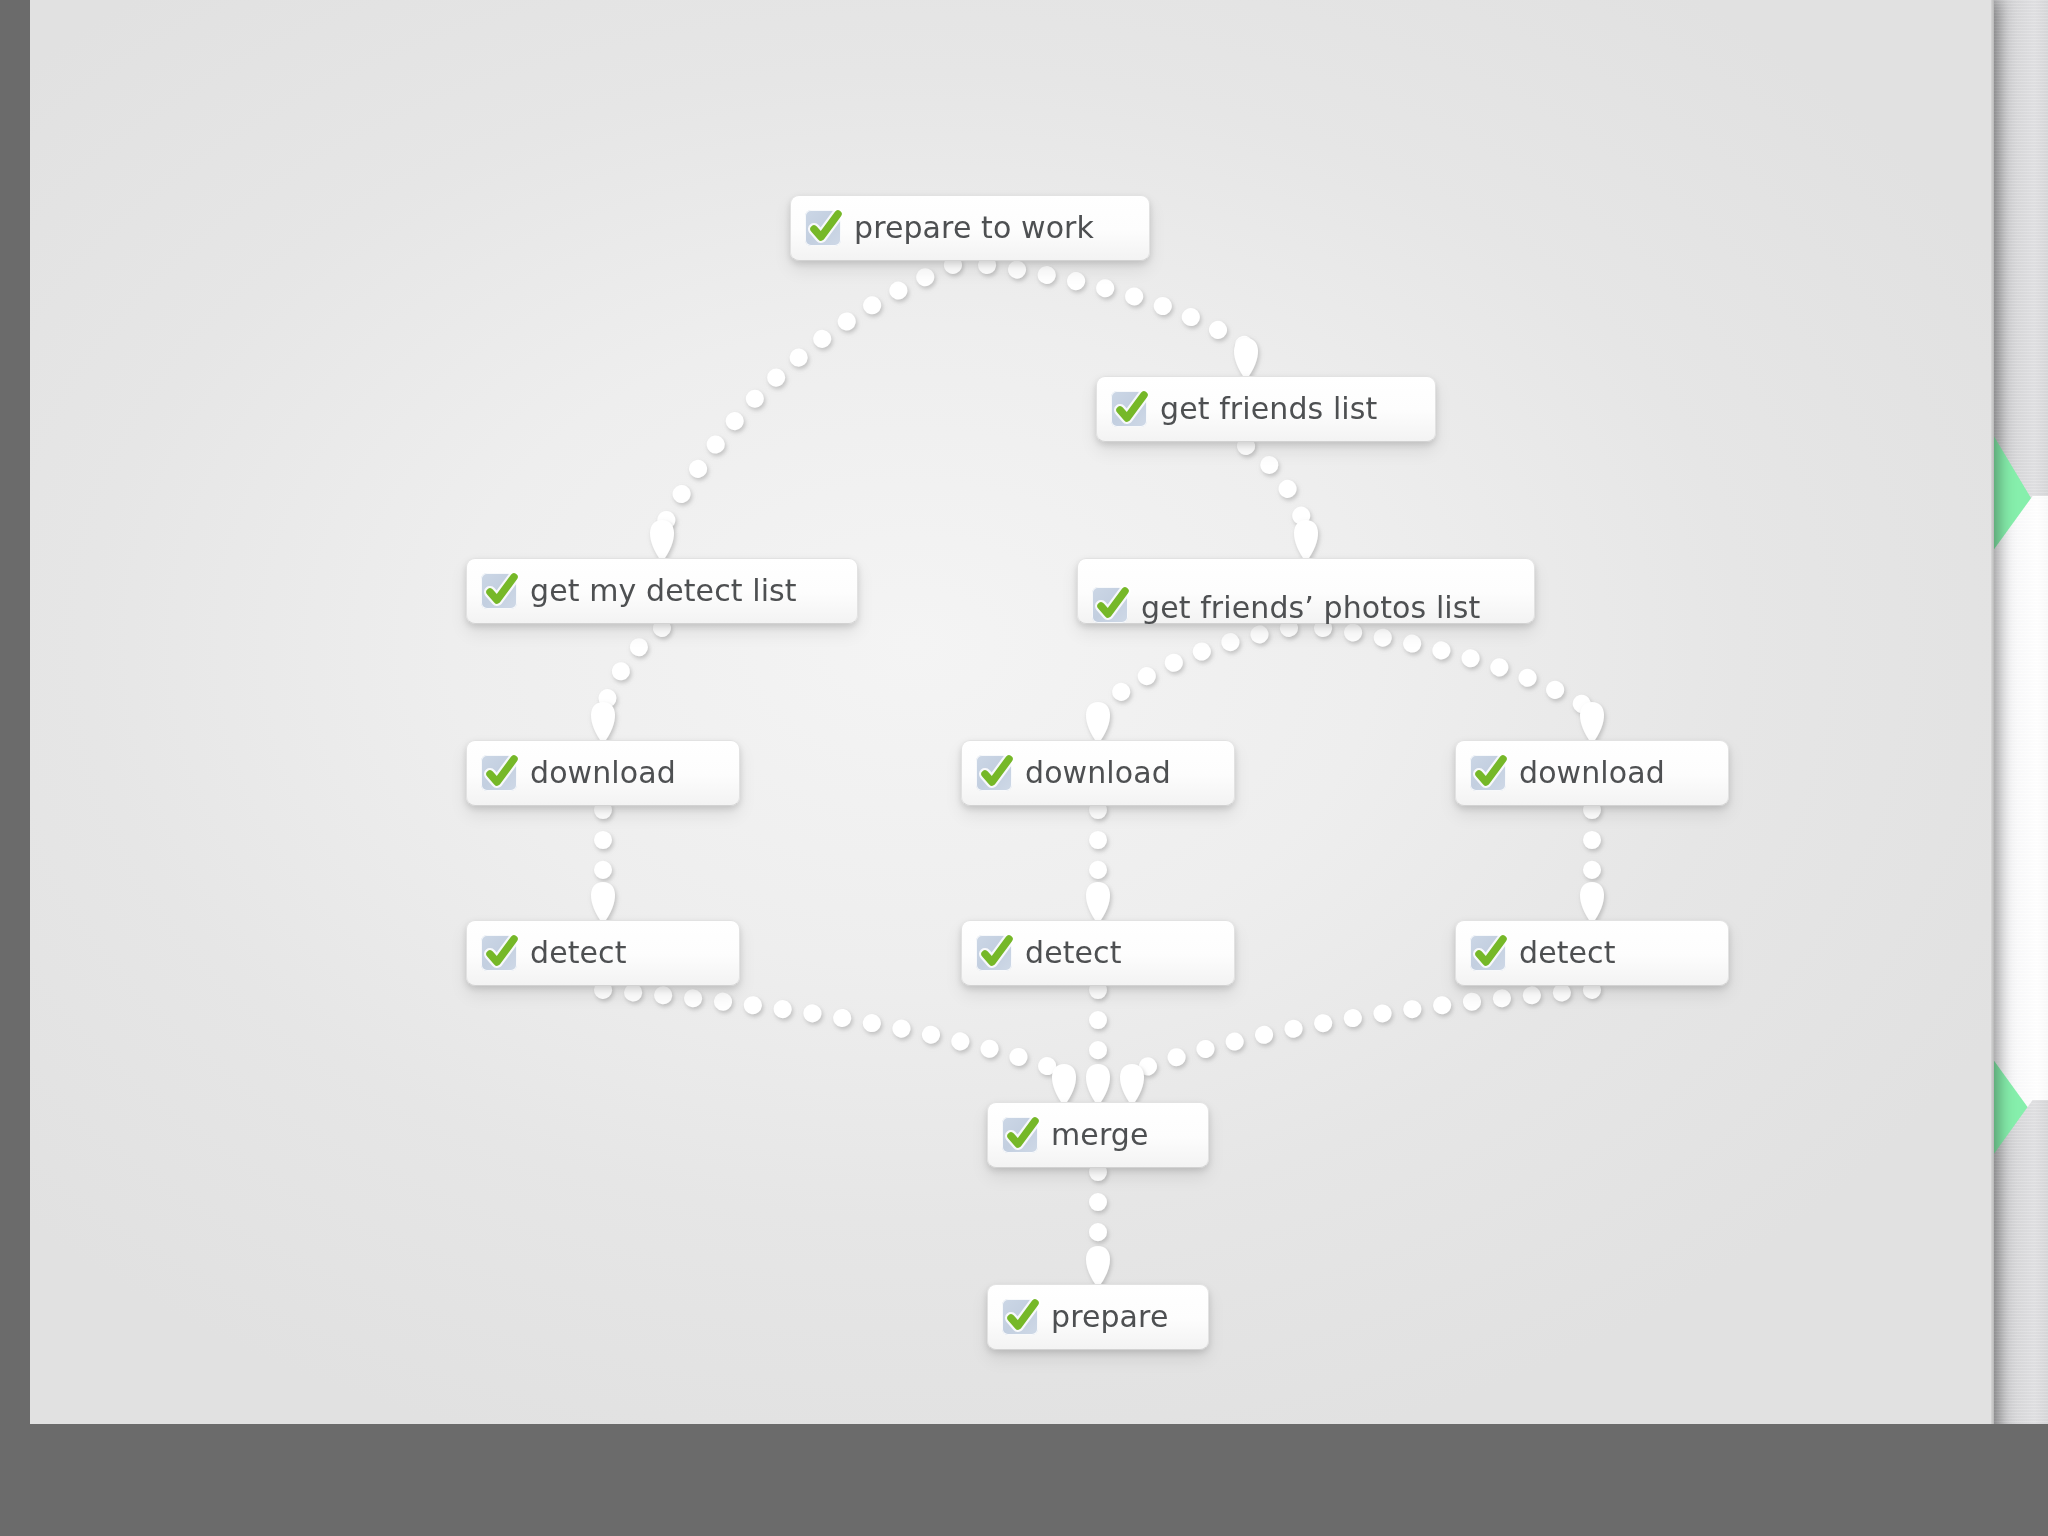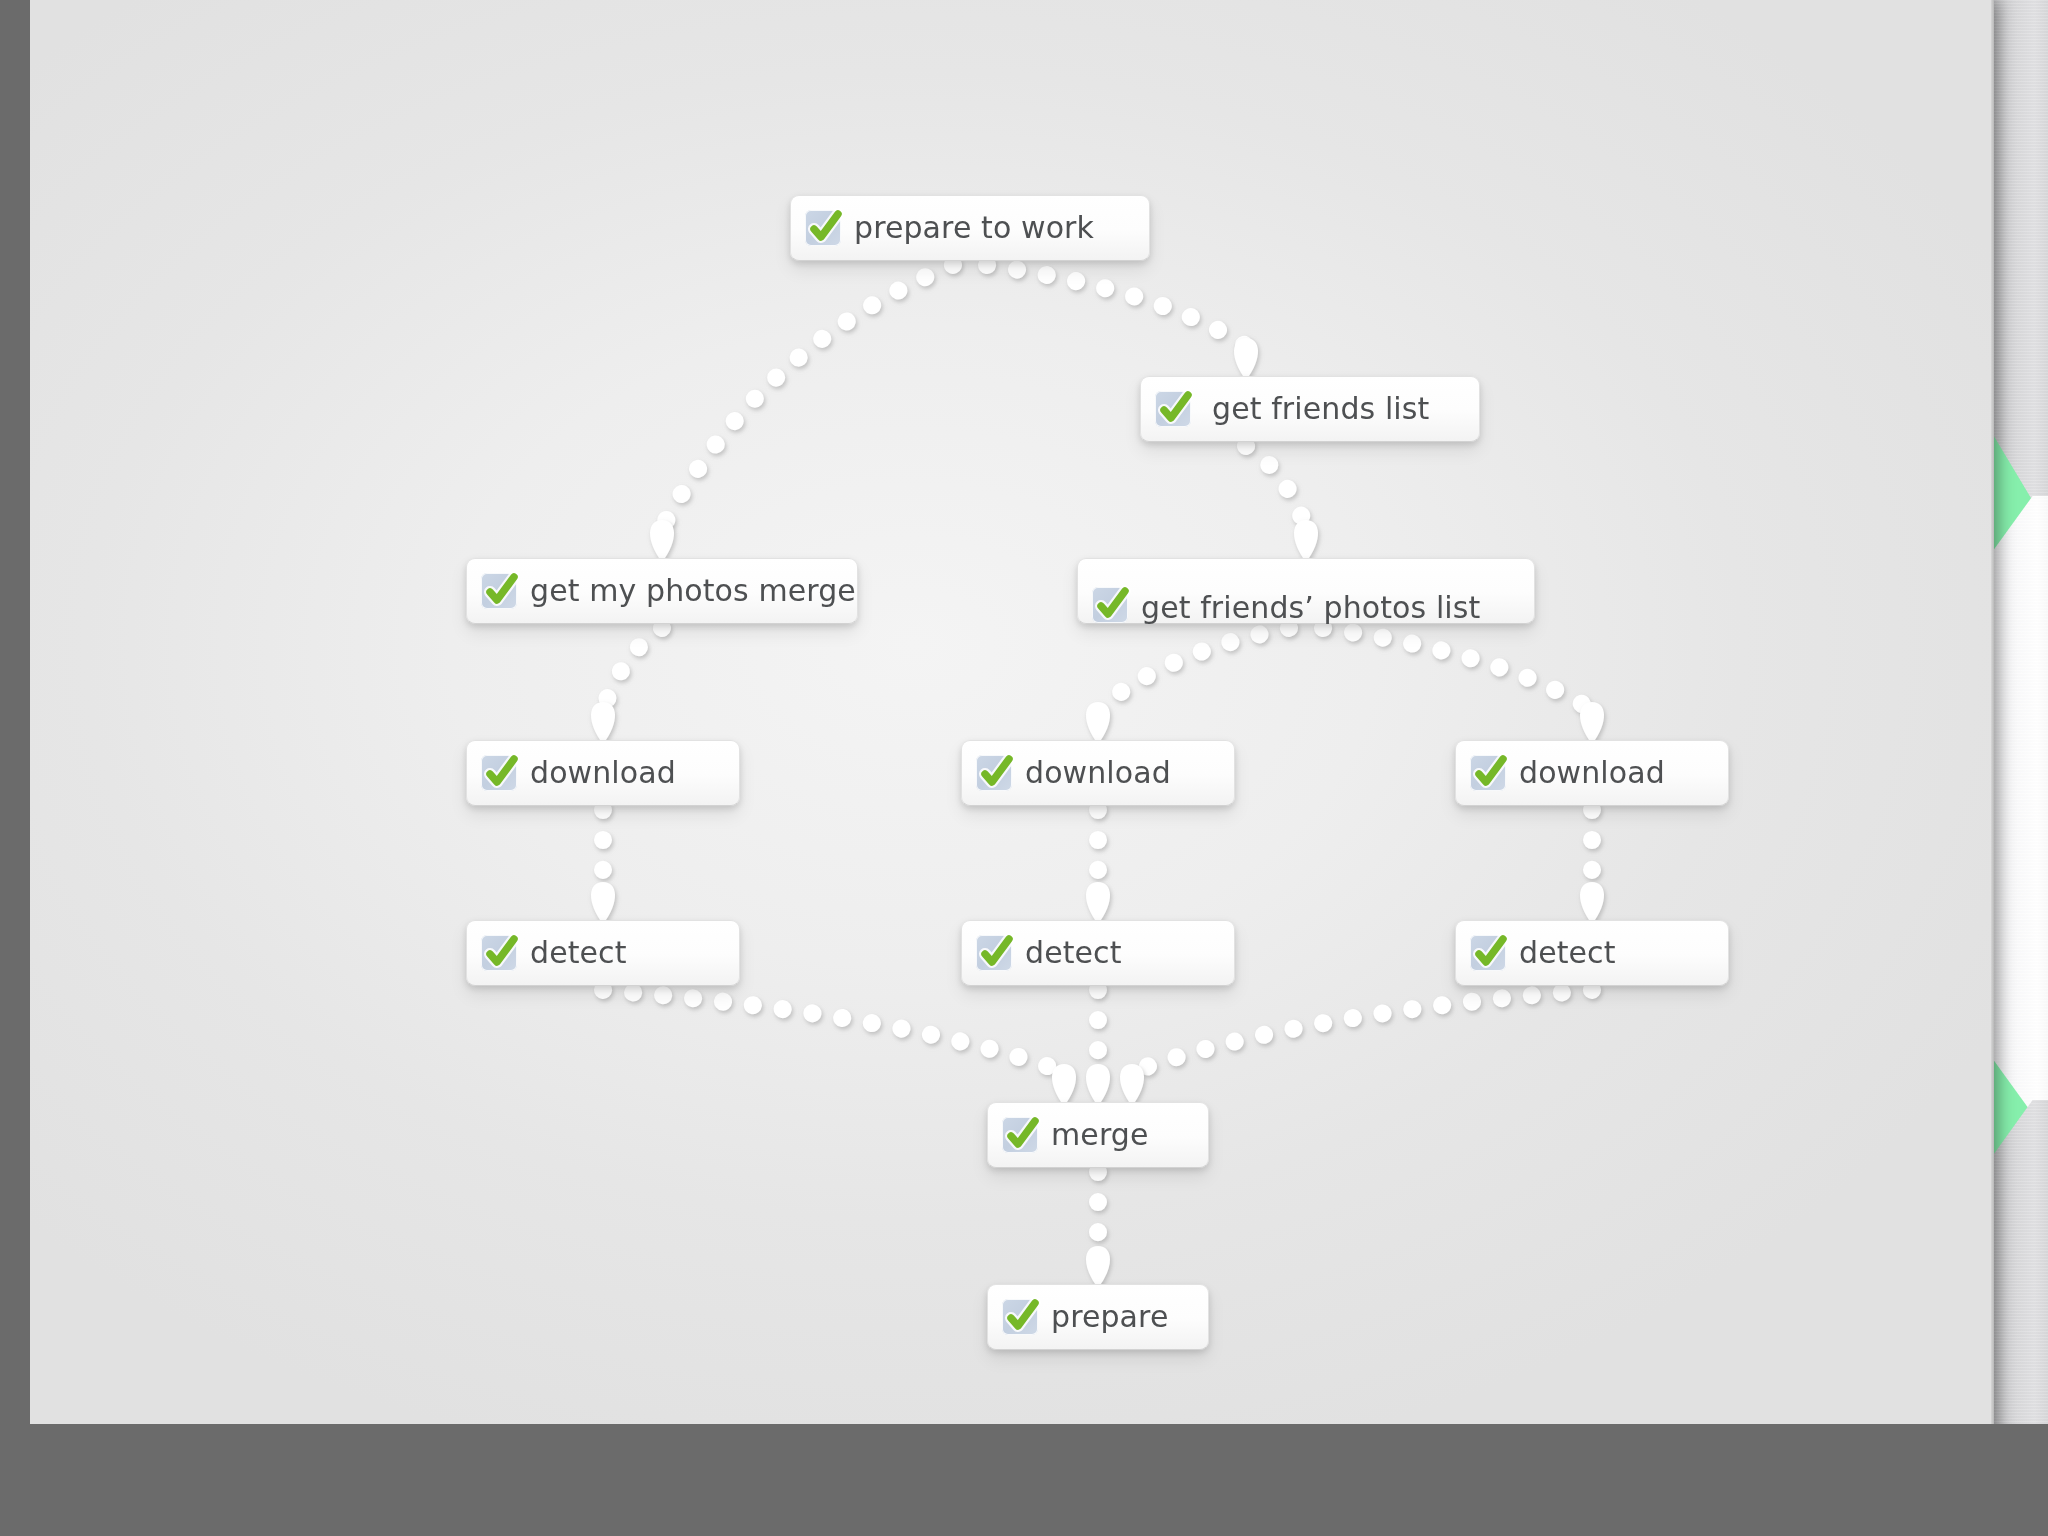--- a/index.html
+++ b/index.html
@@ -181,37 +181,37 @@
     <div id="nodes">
         <div class="node" style="left: 940px; top: 228px; width: 360px;">
           <span class="chk">
             <svg width="44" height="44" viewBox="0 0 44 44" xmlns="http://www.w3.org/2000/svg">
               <path d="M12 23 L19 31 L36 8" fill="none" stroke="#ffffff" stroke-width="12" stroke-linecap="round" stroke-linejoin="round" opacity="0.85"></path>
               <path d="M12 23 L19 31 L36 8" fill="none" stroke="#76b828" stroke-width="7.5" stroke-linecap="round" stroke-linejoin="round"></path>
             </svg>
           </span>
           <span class="label">prepare to work</span>
         </div>
-        <div class="node" style="left: 1280px; top: 409px; width: 340px; gap: 8px;">
+        <div class="node" style="left: 1236px; top: 409px; width: 340px;">
           <span class="chk">
             <svg width="44" height="44" viewBox="0 0 44 44" xmlns="http://www.w3.org/2000/svg">
               <path d="M12 23 L19 31 L36 8" fill="none" stroke="#ffffff" stroke-width="12" stroke-linecap="round" stroke-linejoin="round" opacity="0.85"></path>
               <path d="M12 23 L19 31 L36 8" fill="none" stroke="#76b828" stroke-width="7.5" stroke-linecap="round" stroke-linejoin="round"></path>
             </svg>
           </span>
           <span class="label">get friends list</span>
         </div>
         <div class="node" style="left: 632px; top: 591px; width: 392px;">
           <span class="chk">
             <svg width="44" height="44" viewBox="0 0 44 44" xmlns="http://www.w3.org/2000/svg">
               <path d="M12 23 L19 31 L36 8" fill="none" stroke="#ffffff" stroke-width="12" stroke-linecap="round" stroke-linejoin="round" opacity="0.85"></path>
               <path d="M12 23 L19 31 L36 8" fill="none" stroke="#76b828" stroke-width="7.5" stroke-linecap="round" stroke-linejoin="round"></path>
             </svg>
           </span>
-          <span class="label">get my photos merge</span>
+          <span class="label">get my detect list</span>
         </div>
         <div class="node" style="left: 1276px; top: 591px; width: 458px; align-items: flex-end;">
           <span class="chk">
             <svg width="44" height="44" viewBox="0 0 44 44" xmlns="http://www.w3.org/2000/svg">
               <path d="M12 23 L19 31 L36 8" fill="none" stroke="#ffffff" stroke-width="12" stroke-linecap="round" stroke-linejoin="round" opacity="0.85"></path>
               <path d="M12 23 L19 31 L36 8" fill="none" stroke="#76b828" stroke-width="7.5" stroke-linecap="round" stroke-linejoin="round"></path>
             </svg>
           </span>
           <span class="label">get friends’ photos list</span>
         </div>

